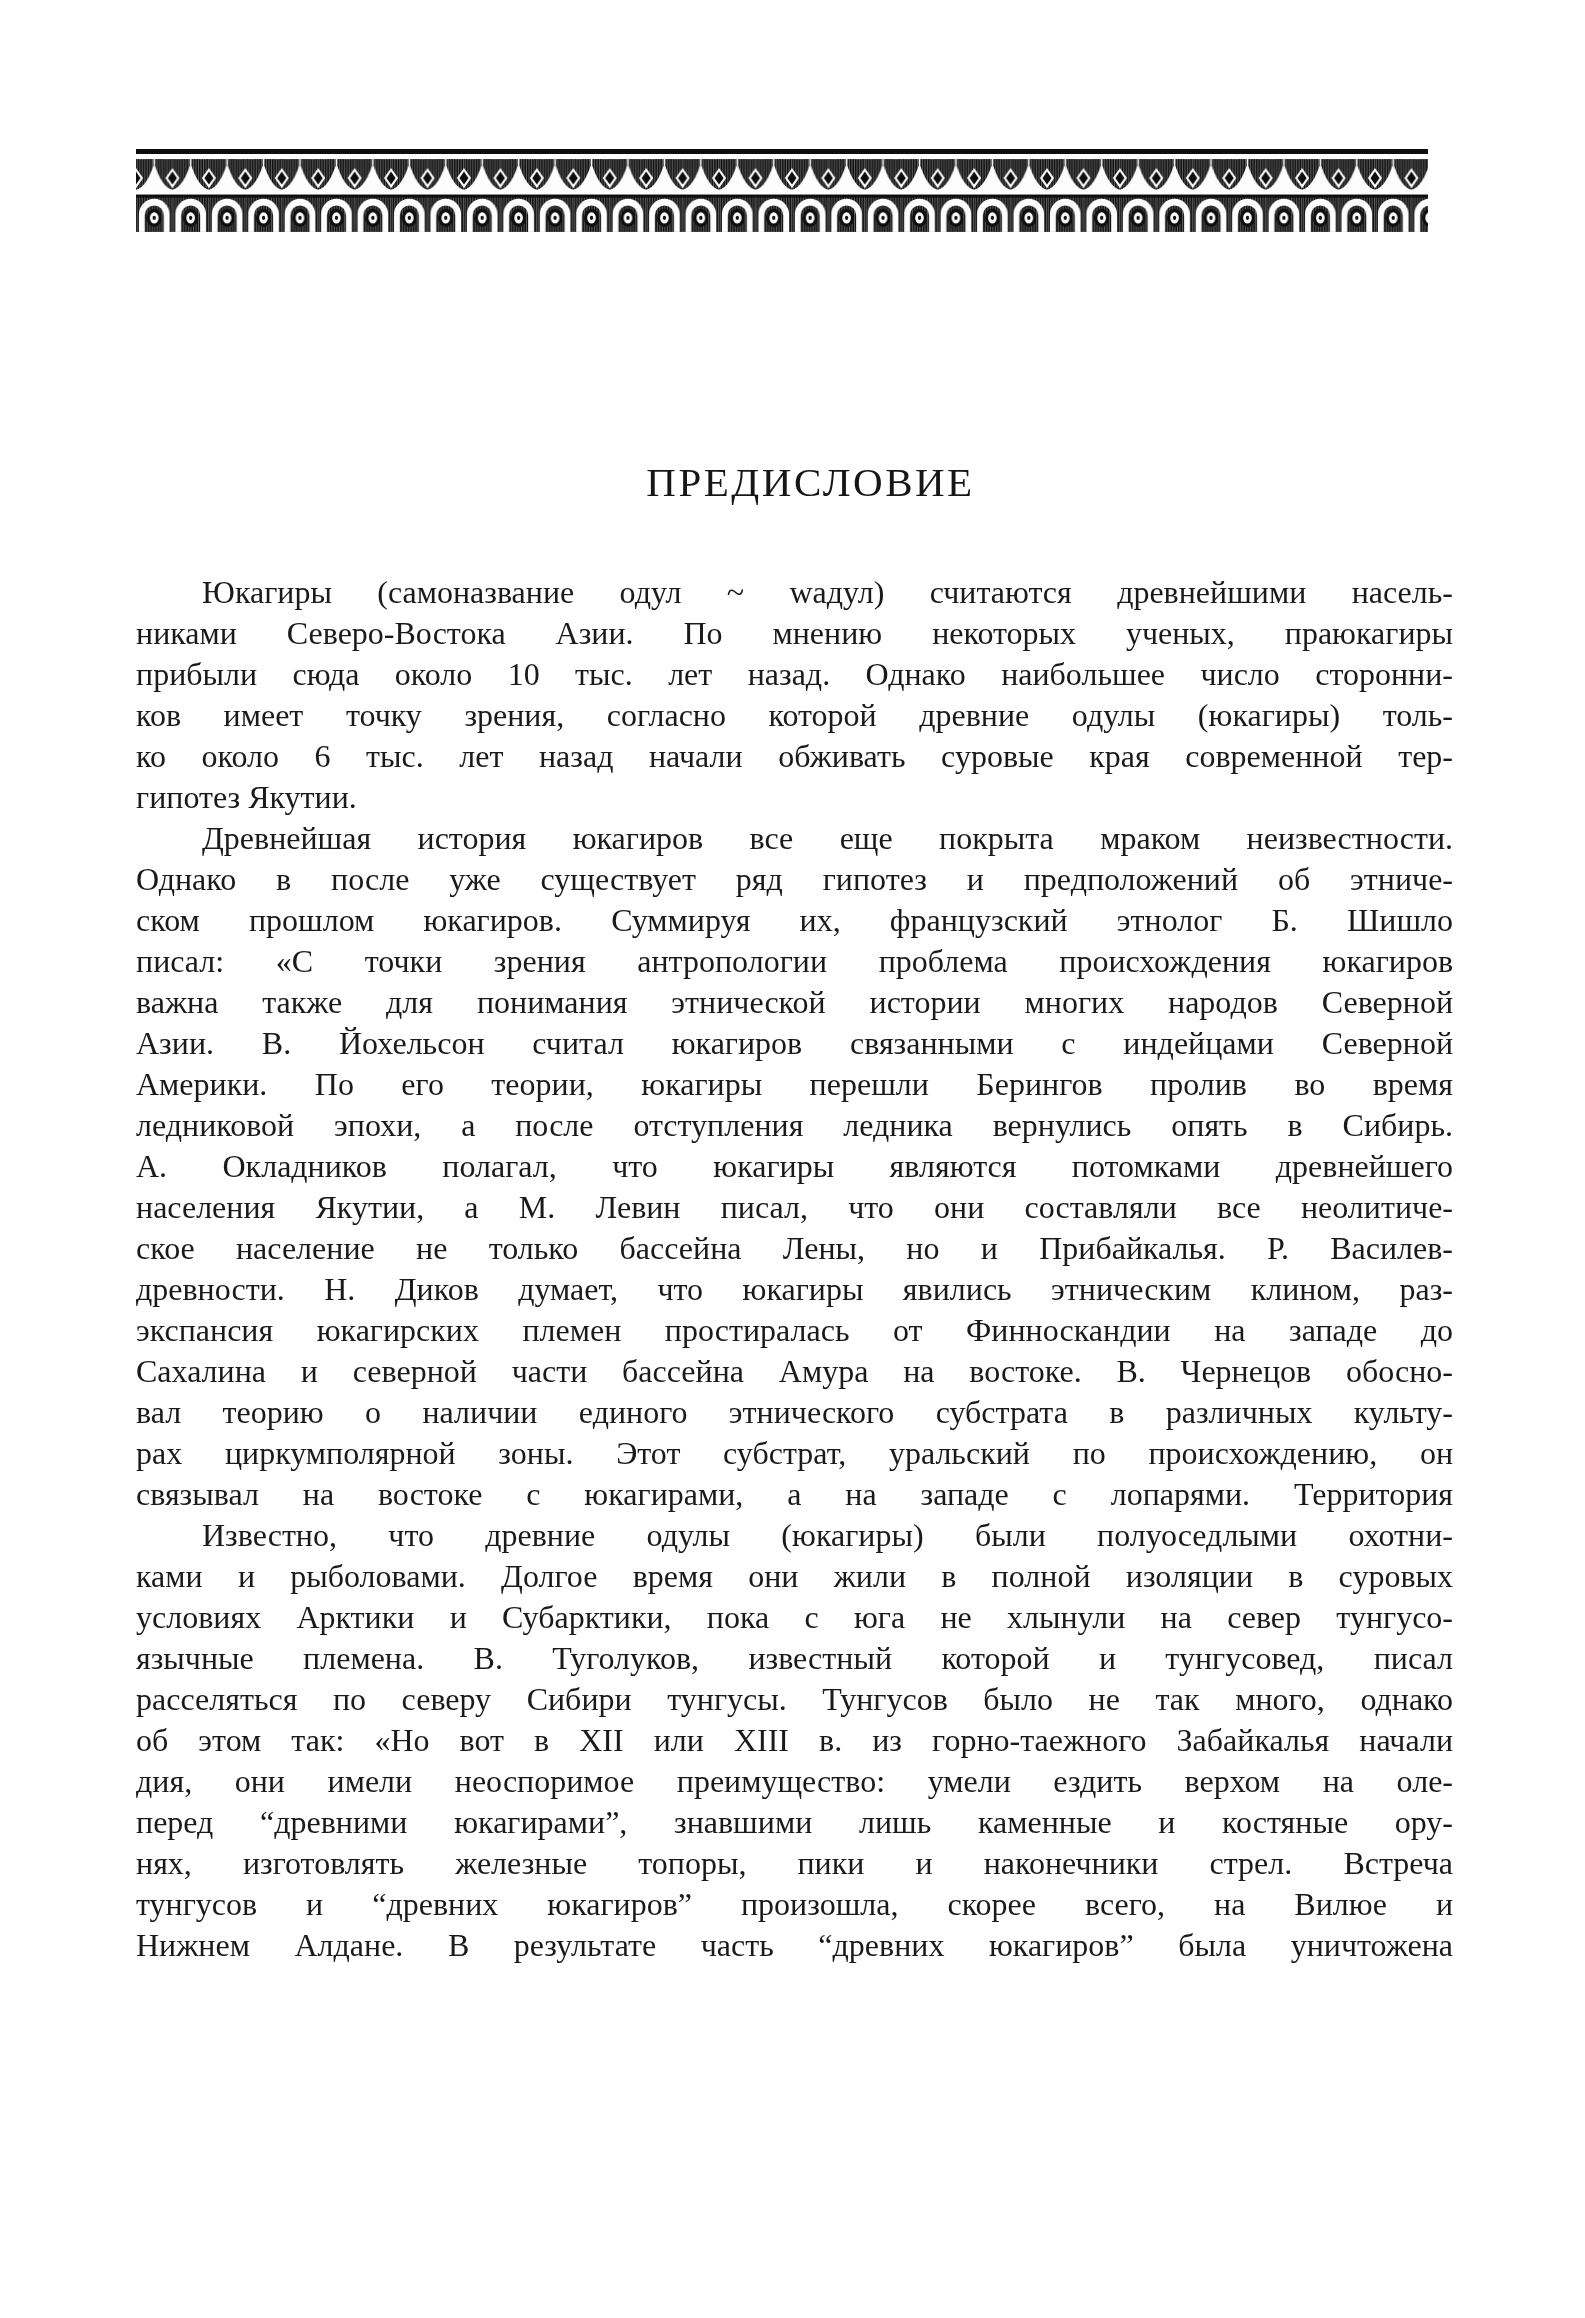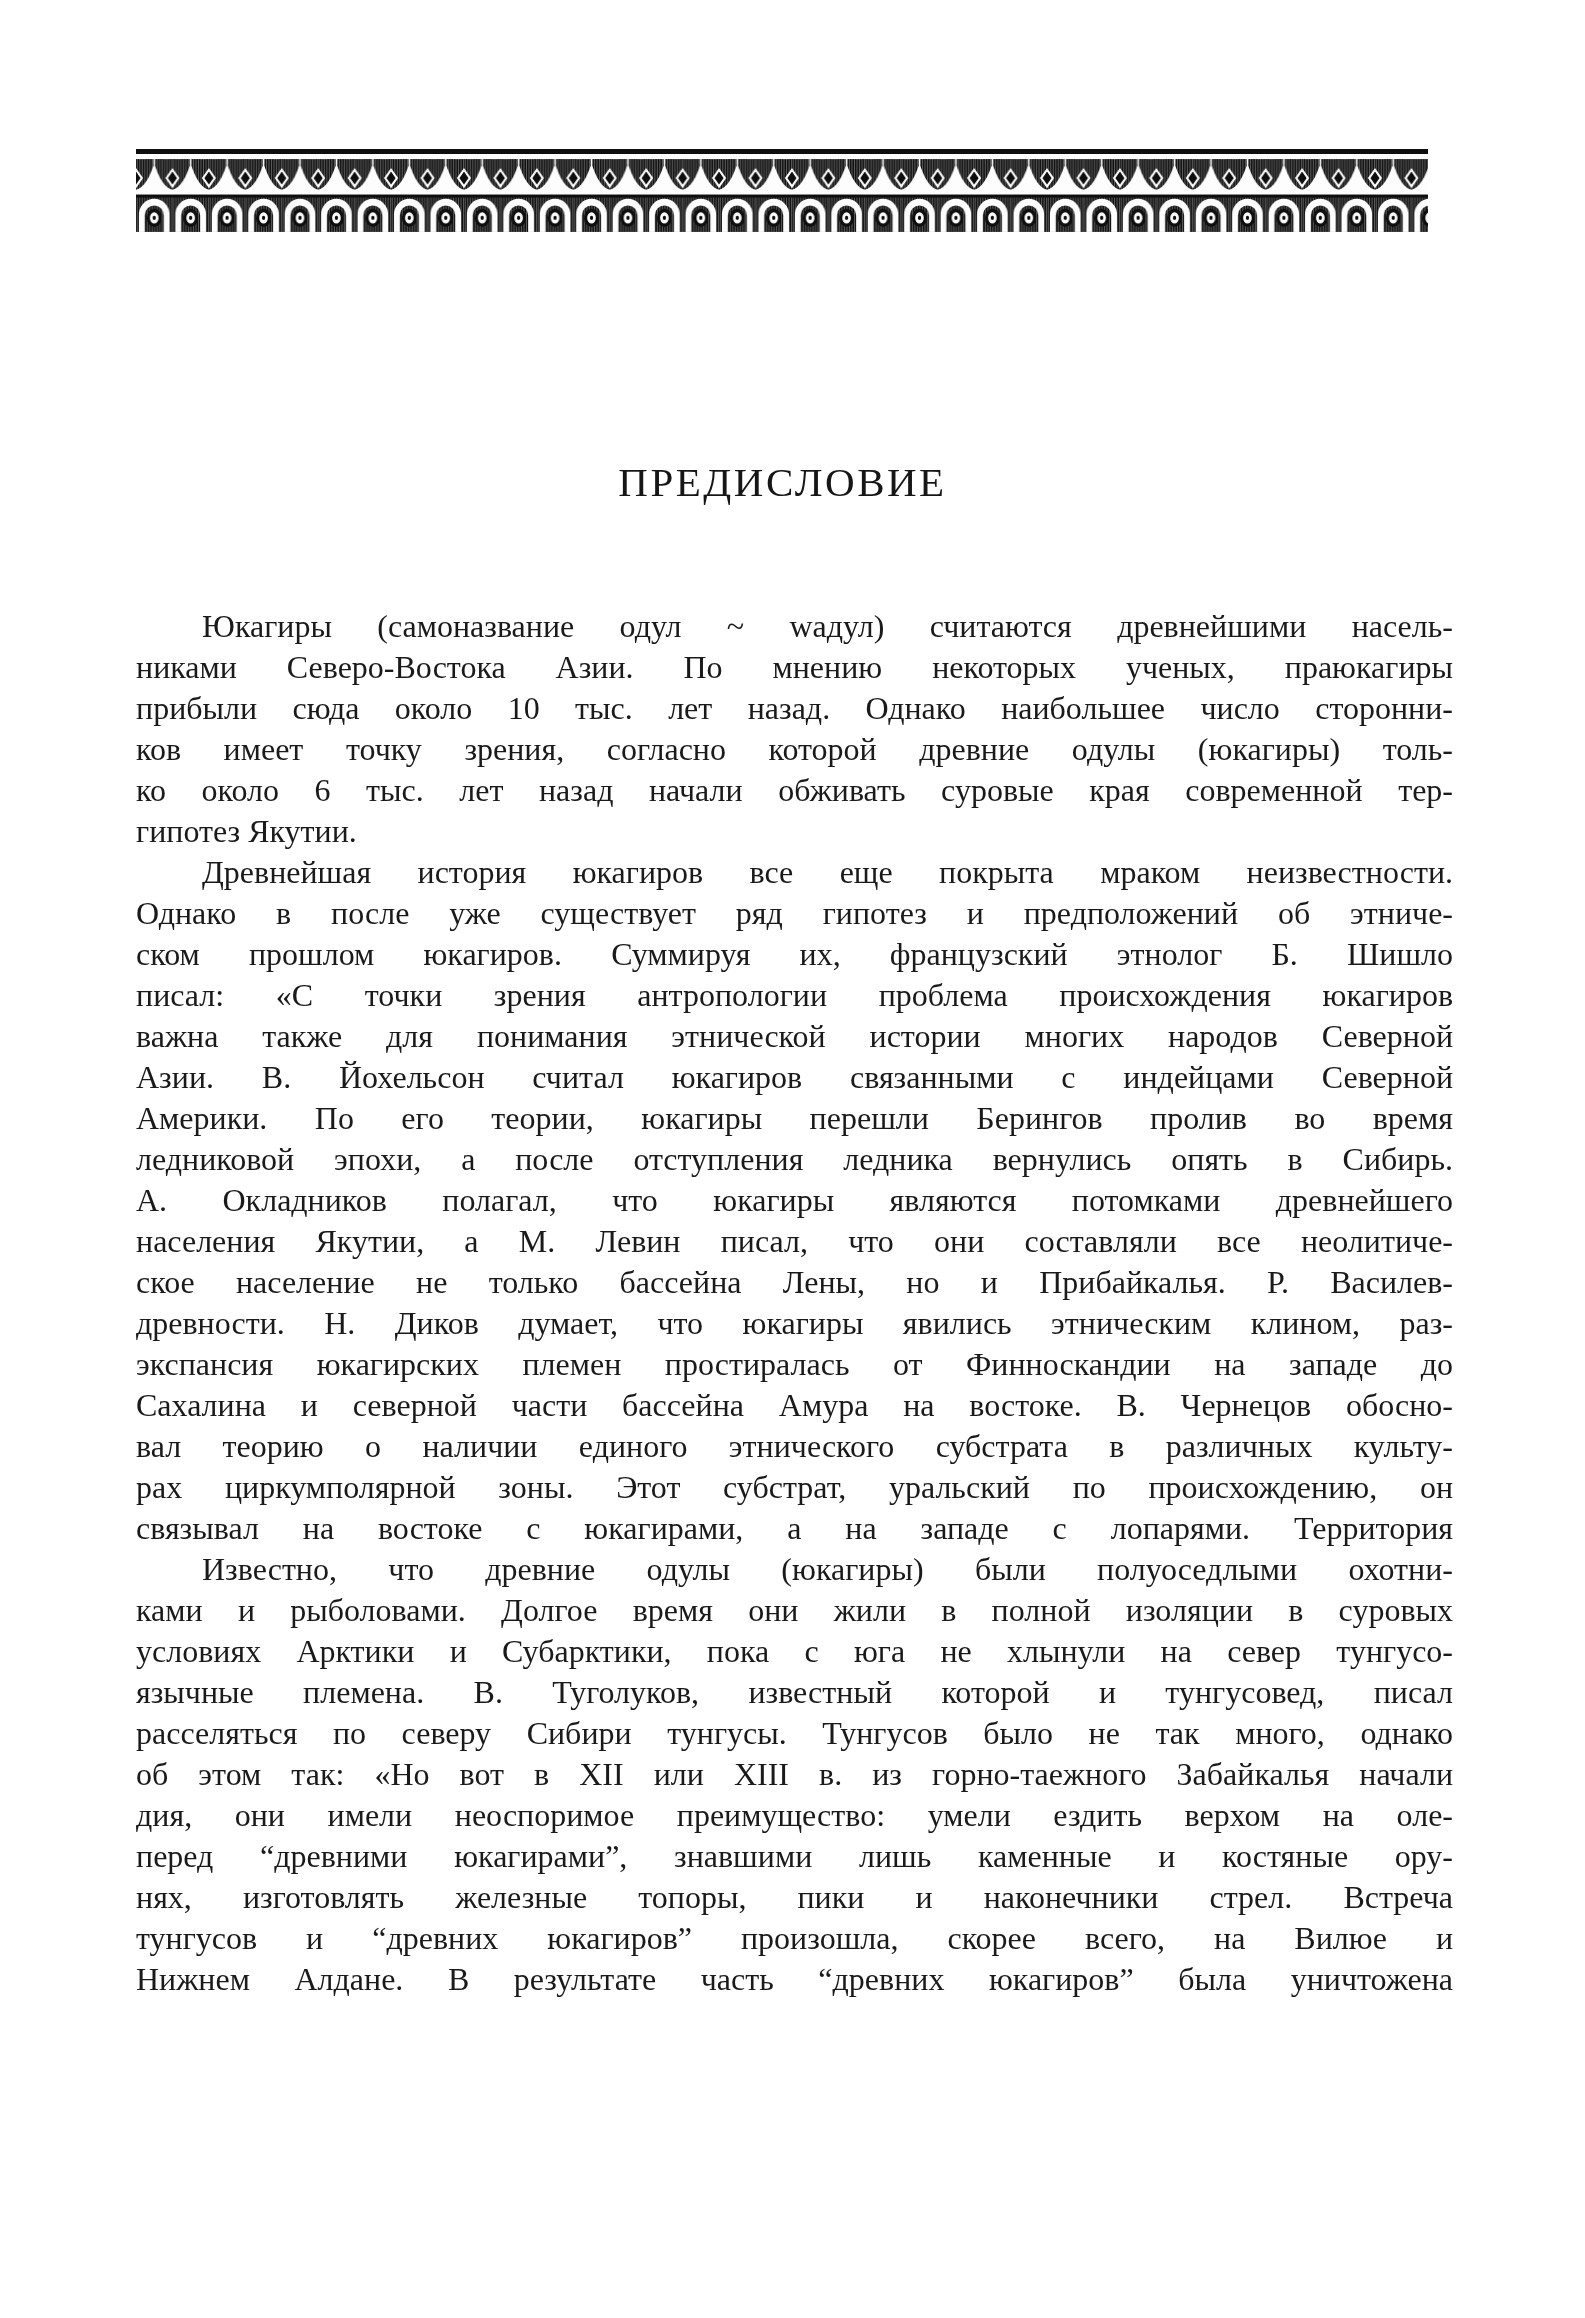--- a/index.html
+++ b/index.html
@@ -20,34 +20,34 @@
   }
   .ornament-rule{
     height:5px;
     background:#0e0e0e;
     margin-bottom:5px;
   }
   .ornament svg{display:block;}
   .title{
     position:absolute;
     top:457px;
-    left:124px;
+    left:152px;
     width:1317px;
     margin:0;
     text-align:center;
     font-weight:normal;
     font-size:41px;
     line-height:50px;
     letter-spacing:2.5px;
     font-family:"Liberation Serif", serif;
     color:#161616;
   }
   .body-text{
     position:absolute;
-    top:606px;
+    top:572px;
     left:136px;
     width:1317px;
     font-size:32px;
   }
   .paragraph{margin:0;padding:0;}
   .line{
     height:41px;
     line-height:41px;
     text-align:justify;
     text-align-last:justify;

